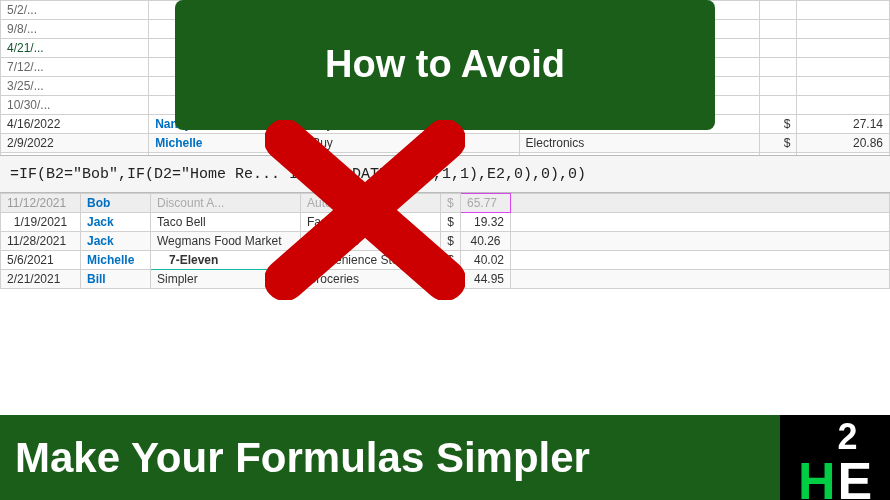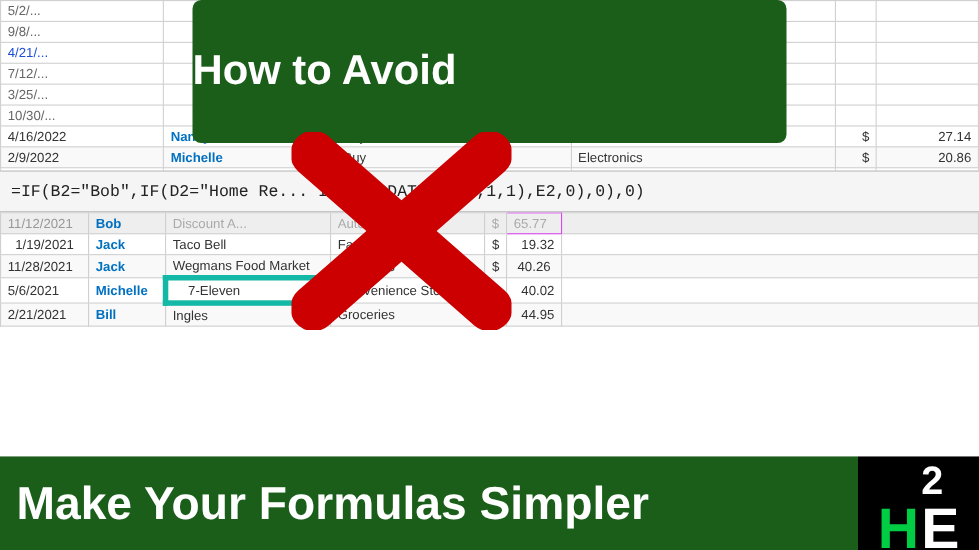--- a/index.html
+++ b/index.html
@@ -61,21 +61,21 @@
     .banner-top {
       position: absolute;
       top: 0;
       left: 175px;
       width: 540px;
       height: 130px;
       background: #1a5e1a;
       border-radius: 8px;
       display: flex;
       flex-direction: column;
-      align-items: flex-start;
+      align-items: center;
       justify-content: center;
       z-index: 10;
     }
 
     .banner-top .line1 {
       color: #fff;
       font-size: 38px;
       font-weight: 900;
       font-family: Arial Black, Arial, sans-serif;
       text-align: center;
@@ -203,21 +203,21 @@
       </tr>
       <tr>
         <td style="color:#666">9/8/...</td>
         <td></td>
           <td></td>
           <td></td>
           <td></td>
           <td></td>
       </tr>
       <tr>
-        <td style="color:#1d4ed8">4/21/...</td>
+        <td style="color:#14532d">4/21/...</td>
         <td></td>
           <td></td>
           <td></td>
           <td></td>
           <td></td>
       </tr>
       <tr>
         <td style="color:#666">7/12/...</td>
         <td></td>
           <td></td>
@@ -302,30 +302,30 @@
           <td style="border:1px solid #d0d0d0; padding:2px 6px; color:#0070c0; font-weight:bold">Jack</td>
           <td style="border:1px solid #d0d0d0; padding:2px 6px;">Wegmans Food Market</td>
           <td style="border:1px solid #d0d0d0; padding:2px 6px;">Groceries</td>
           <td style="border:1px solid #d0d0d0; padding:2px 6px; text-align:right">$</td>
           <td style="border:1px solid #d0d0d0; padding:2px 6px; text-align:center">40.26</td>
           <td style="border:1px solid #d0d0d0; padding:2px 6px;"></td>
         </tr>
         <tr style="background:#fff">
           <td style="border:1px solid #d0d0d0; padding:2px 6px;">5/6/2021</td>
           <td style="border:1px solid #d0d0d0; padding:2px 6px; color:#0070c0; font-weight:bold">Michelle</td>
-          <td style="border:5px solid #14b8a6; padding:2px 18px;">7-Eleven</td>
+          <td style="border:1px solid #14b8a6; padding:2px 18px;font-weight:bold;">7-Eleven</td>
           <td style="border:1px solid #d0d0d0; padding:2px 6px;">Convenience Store</td>
           <td style="border:1px solid #d0d0d0; padding:2px 6px; text-align:right">$</td>
           <td style="border:1px solid #d0d0d0; padding:2px 6px; text-align:right">40.02</td>
           <td style="border:1px solid #d0d0d0; padding:2px 6px;"></td>
         </tr>
         <tr style="background:#f9f9f9">
           <td style="border:1px solid #d0d0d0; padding:2px 6px;">2/21/2021</td>
           <td style="border:1px solid #d0d0d0; padding:2px 6px; color:#0070c0; font-weight:bold">Bill</td>
-          <td style="border:1px solid #d0d0d0; padding:2px 6px;">Ingles</td>
+          <td style="border:1px solid #d0d0d0; padding:2px 6px;">Simpler</td>
           <td style="border:1px solid #d0d0d0; padding:2px 6px;">Groceries</td>
           <td style="border:1px solid #d0d0d0; padding:2px 6px; text-align:right">$</td>
           <td style="border:1px solid #d0d0d0; padding:2px 6px; text-align:right">44.95</td>
           <td style="border:1px solid #d0d0d0; padding:2px 6px;"></td>
         </tr>
       </tbody>
     </table>
   </div>
 
   <div style="position:absolute; top:415px; left:0; width:100%;">

